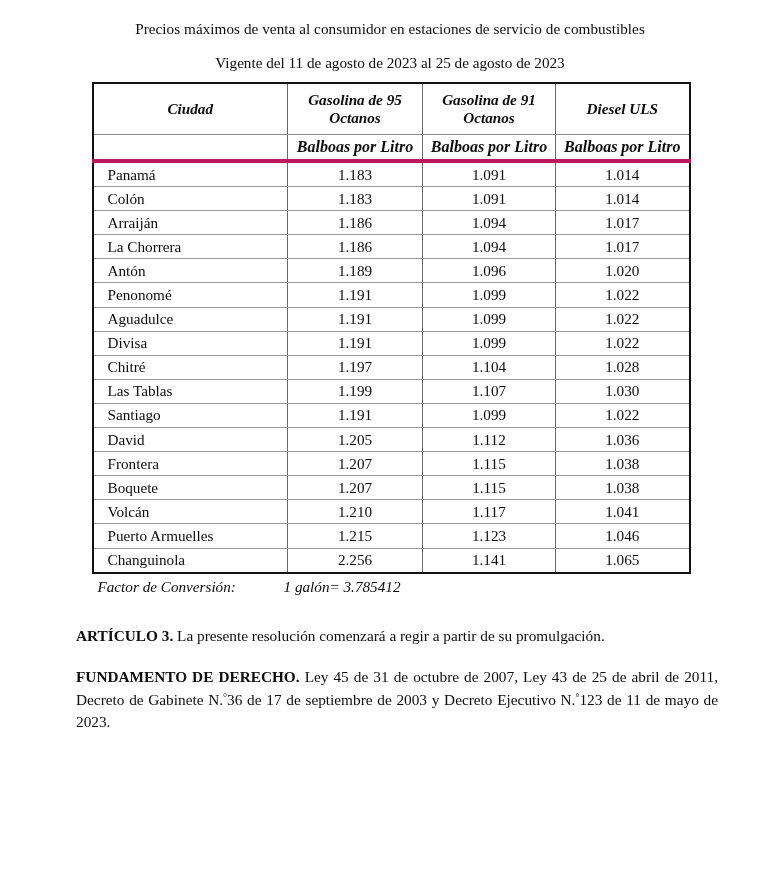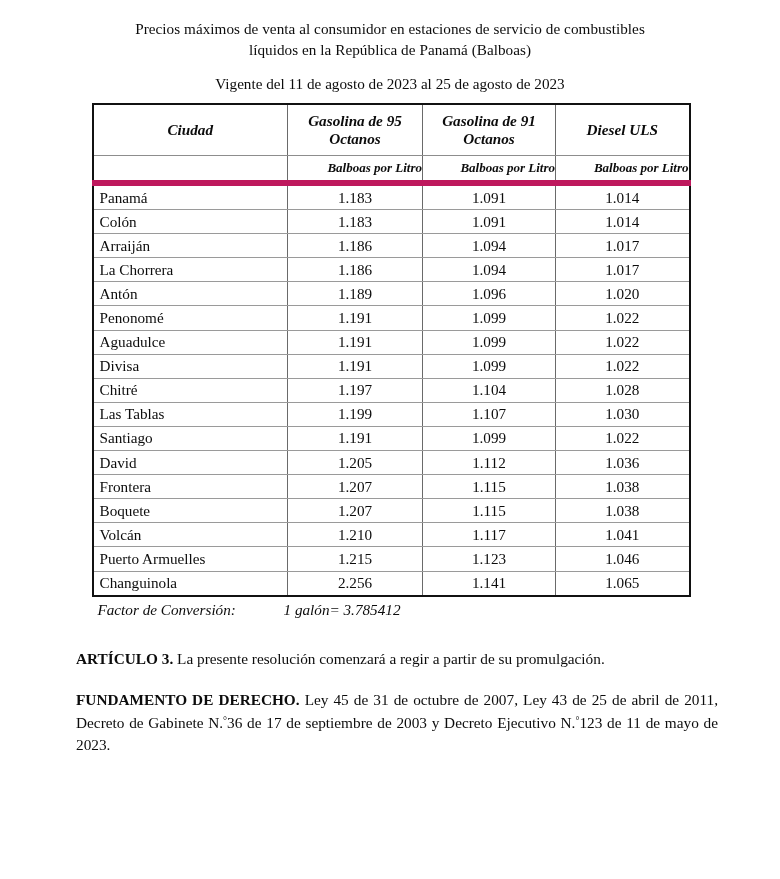--- a/index.html
+++ b/index.html
@@ -79,41 +79,41 @@
     border-left: none;
   }
   thead tr.head-main th.th-diesel {
     border-right: none;
   }
 
   thead tr.head-sub th {
     height: 24px;
     font-style: italic;
     font-weight: bold;
-    font-size: 13px;
-    text-align: right;
+    font-size: 16px;
+    text-align: center;
     vertical-align: middle;
-    border-bottom: 6px solid #be185d;
+    border-bottom: 4px solid #be185d;
     border-top: 1px solid #9a9a9a;
   }
   thead tr.head-sub th.th-city {
     border-left: none;
   }
   thead tr.head-sub th.th-diesel {
     border-right: none;
   }
 
   tbody td {
     height: 23.1px;
     font-size: 15.2px;
     vertical-align: middle;
   }
   tbody td.city {
     text-align: left;
-    padding-left: 6px;
+    padding-left: 14px;
     border-left: none;
   }
   tbody td.num {
     text-align: center;
   }
   tbody td.last {
     border-right: none;
   }
   tbody tr:last-child td {
     border-bottom: none;
@@ -153,21 +153,20 @@
     line-height: 0;
   }
 </style>
 </head>
 <body>
 
 <div class="page">
 
   <div class="title-block">
     <div class="title-line">Precios máximos de venta al consumidor en estaciones de servicio de combustibles</div>
-    <div class="title-line">líquidos en la República de Panamá (Balboas)</div>
     <div class="subtitle-line">Vigente del 11 de agosto de 2023 al 25 de agosto de 2023</div>
   </div>
 
   <div class="table-wrap">
     <table class="price-table">
       <colgroup>
         <col class="c-city">
           <col class="c-g95">
           <col class="c-g91">
           <col class="c-diesel">

